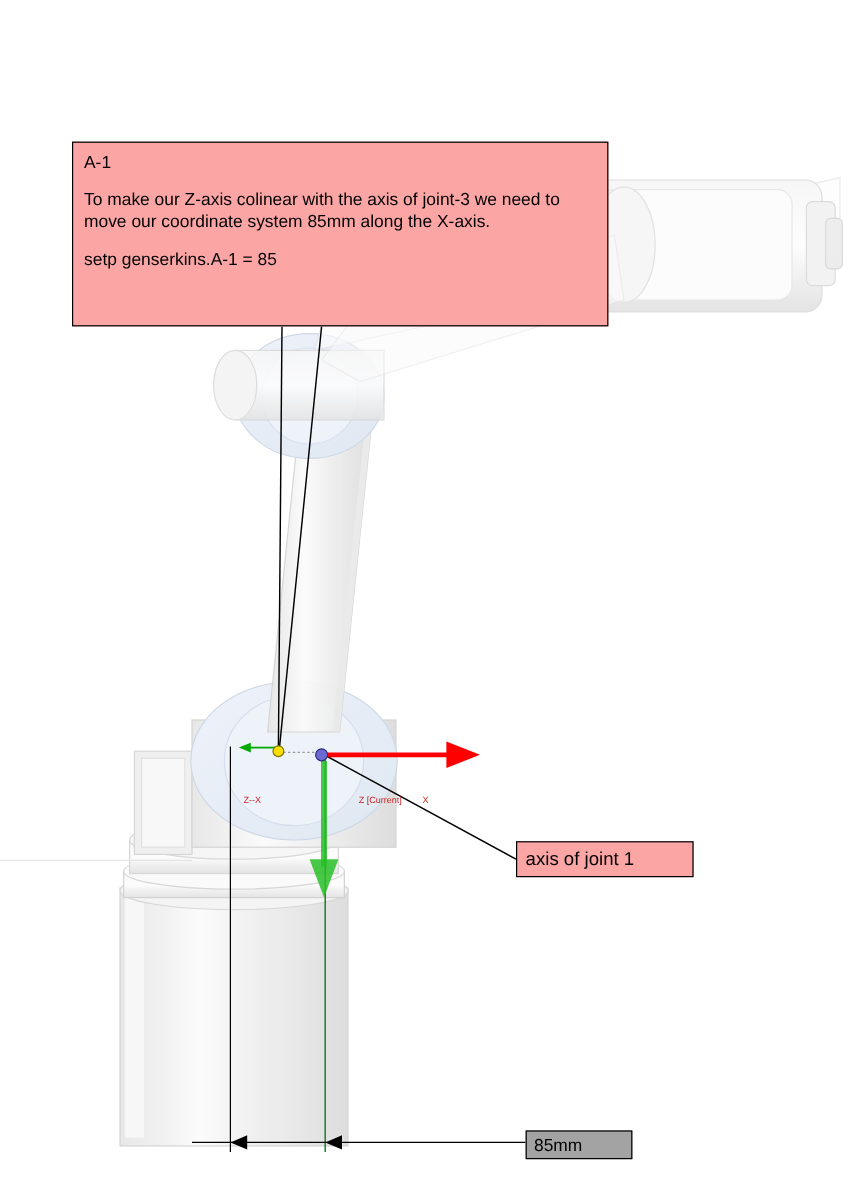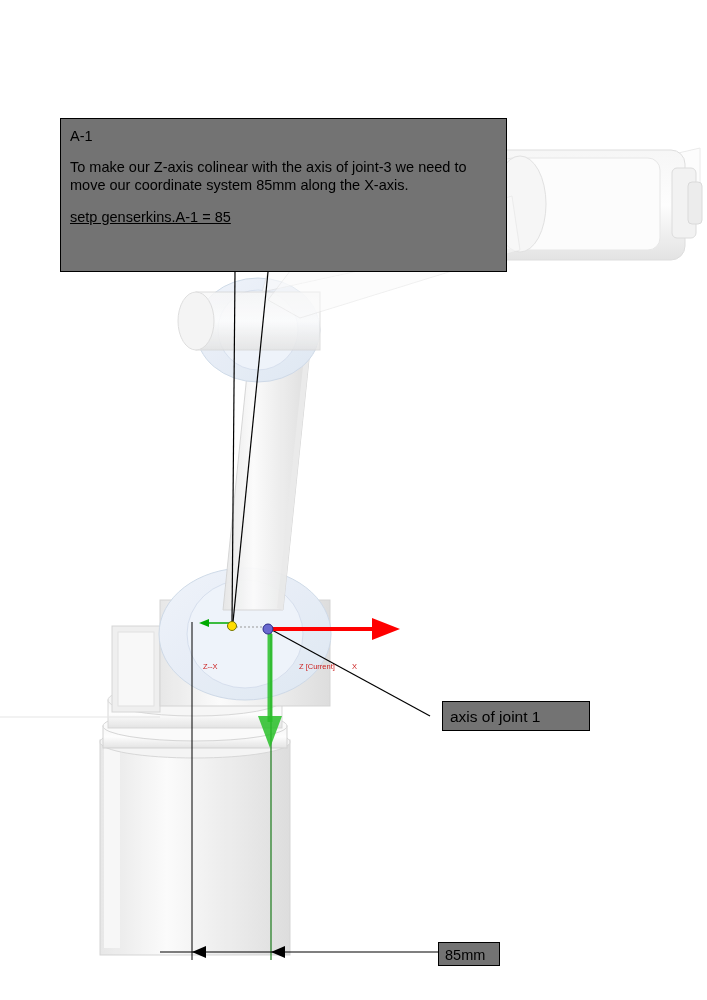--- a/index.html
+++ b/index.html
@@ -27,21 +27,21 @@
   .robot-svg {
     position: absolute;
     left: 0; top: 0;
     width: 707px;
     height: 1000px;
   }
 
   
   .callout {
     position: absolute;
-    background: #737373;
+    background: #fca5a5;
     border: 1px solid #000000;
     box-sizing: border-box;
     color: #000000;
   }
   #note-a1 {
     left: 60px;
     top: 118px;
     width: 447px;
     height: 154px;
     padding: 8px 9px 0 9px;
@@ -49,41 +49,40 @@
     line-height: 1.28;
   }
   #note-a1 .ttl {
     margin: 0 0 12px 0;
   }
   #note-a1 .body {
     margin: 0 0 13px 0;
   }
   #note-a1 .cmd {
     margin: 0;
-    text-decoration: underline;
   }
 
   #label-joint {
-    left: 442px;
+    left: 430px;
     top: 701px;
     width: 148px;
     height: 30px;
     font-size: 15.5px;
     line-height: 30px;
     padding-left: 7px;
     box-sizing: border-box;
     white-space: nowrap;
   }
 
   #label-85mm {
     left: 438px;
     top: 942px;
-    width: 62px;
+    width: 89px;
     height: 24px;
-    background: #737373;
+    background: #a3a3a3;
     border: 1px solid #000000;
     font-size: 14.5px;
     line-height: 24px;
     padding-left: 6px;
     box-sizing: border-box;
     white-space: nowrap;
   }
 
   
   .gizmo-text {

